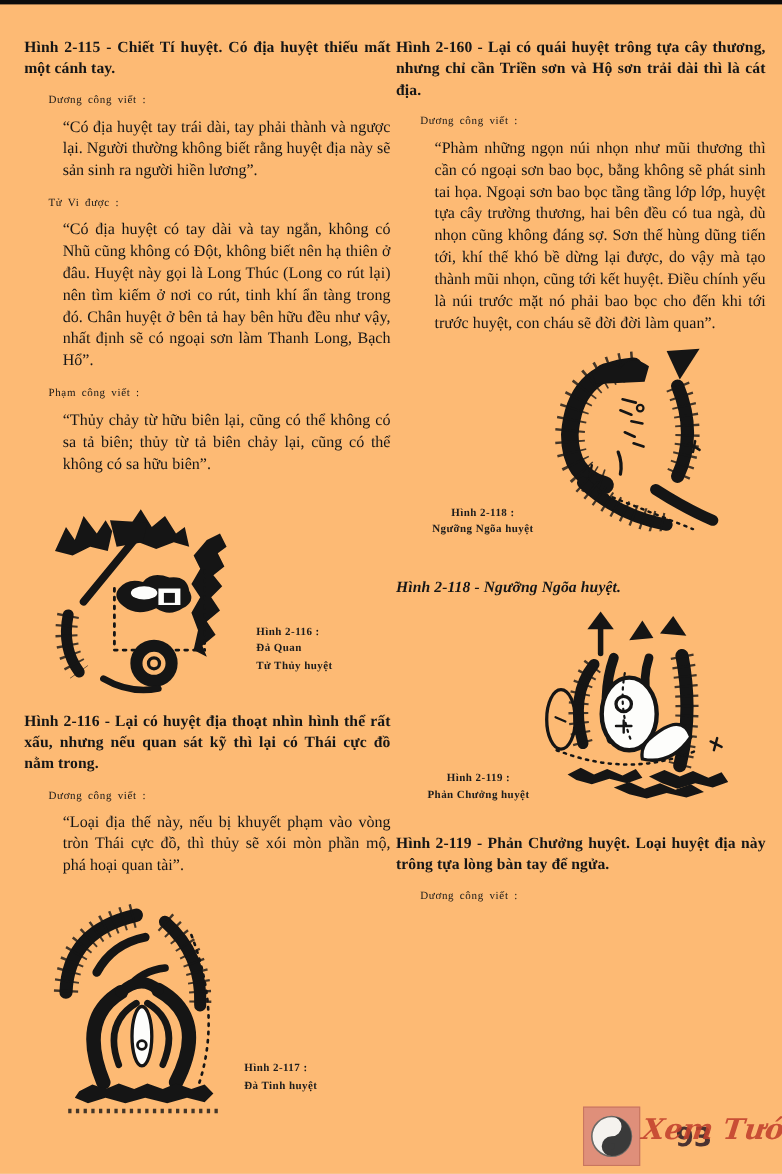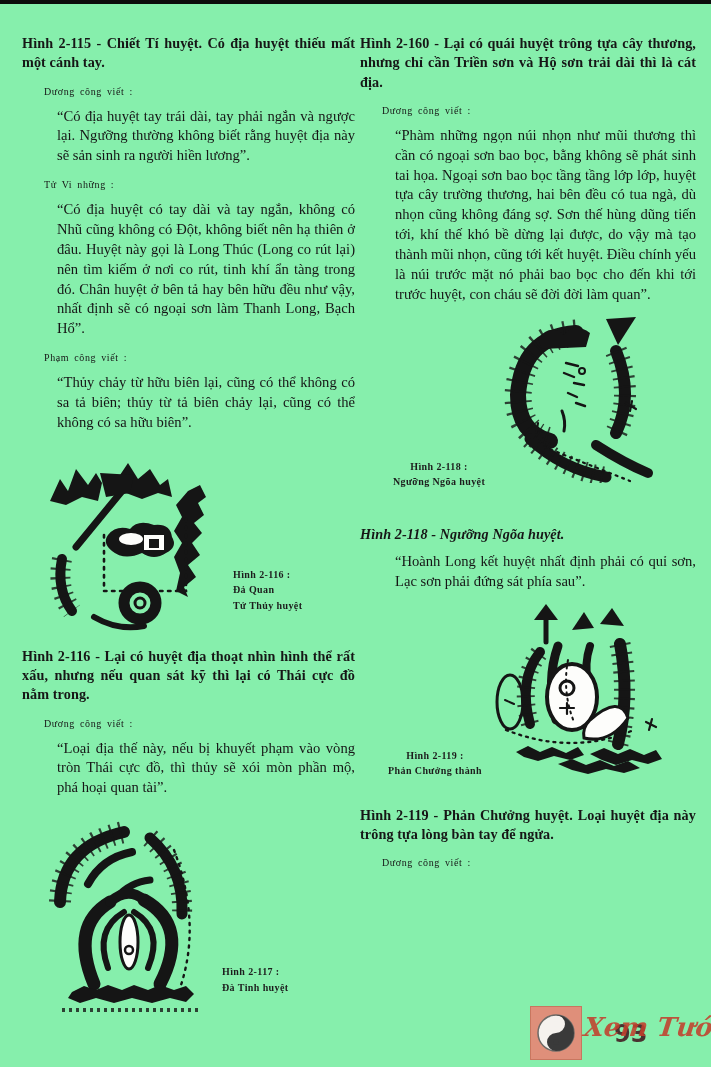--- a/index.html
+++ b/index.html
@@ -1,20 +1,20 @@
 <!DOCTYPE html>
 <html><head>
 <meta charset="utf-8">
 <style>
   html,body{margin:0;padding:0;}
   body{background:#e8e8e6;}
   .page{
     position:relative;
     width:711px;height:1067px;
-    background:#86efac;
+    background:#fdba74;
     overflow:hidden;
     font-family:"Liberation Serif", serif;
     color:#161616;
   }
   .top-rule{
     position:absolute;left:0;top:0;width:711px;height:4px;
     background:#0c0c0c;
   }
   .col{position:absolute;top:34px;}
   .col-left{left:22px;width:333px;}
@@ -67,22 +67,22 @@
 </style>
 </head>
 <body>
 
 <div class="page">
   <div class="top-rule"></div>
 
   <div class="col col-left">
     <p class="fig-label">Hình 2-115 - Chiết Tí huyệt. Có địa huyệt thiếu mất một cánh tay.</p>
     <p class="speaker">Dương công viết :</p>
-    <p class="quote">“Có địa huyệt tay trái dài, tay phải ngắn và ngược lại. Ngưỡng thường không biết rằng huyệt địa này sẽ sản sinh ra người hiền lương”.</p>
-    <p class="speaker">Tử Vi những :</p>
+    <p class="quote">“Có địa huyệt tay trái dài, tay phải thành và ngược lại. Người thường không biết rằng huyệt địa này sẽ sản sinh ra người hiền lương”.</p>
+    <p class="speaker">Tử Vi được :</p>
     <p class="quote">“Có địa huyệt có tay dài và tay ngắn, không có Nhũ cũng không có Đột, không biết nên hạ thiên ở đâu. Huyệt này gọi là Long Thúc (Long co rút lại) nên tìm kiếm ở nơi co rút, tinh khí ẩn tàng trong đó. Chân huyệt ở bên tả hay bên hữu đều như vậy, nhất định sẽ có ngoại sơn làm Thanh Long, Bạch Hổ”.</p>
     <p class="speaker">Phạm công viết :</p>
     <p class="quote">“Thủy chảy từ hữu biên lại, cũng có thể không có sa tả biên; thủy từ tả biên chảy lại, cũng có thể không có sa hữu biên”.</p>
 
     <div class="figure" style="height:198px;margin-top:6px;">
       <svg style="left:16px;top:0;" width="185" height="192" viewBox="0 0 185 192">
         <path class="blob" d="M12,62 L22,40 L30,52 L38,30 L50,46 L58,34 L64,44 L60,62 L44,58 L28,66 Z"></path>
         <path class="blob" d="M78,42 L90,24 L100,40 L112,30 L122,46 L130,40 L134,58 L120,54 L104,60 L88,54 Z"></path>
         <path class="blob" d="M150,52 L162,46 L168,58 L160,64 L166,76 L156,84 L164,94 L154,104 L162,116 L150,126 L158,138 L146,148 L150,158 L138,152 L142,134 L136,118 L144,104 L136,92 L144,78 L138,66 Z"></path>
         <path class="ink" d="M38,108 L84,52" stroke-width="7"></path>
@@ -157,21 +157,20 @@
         <path class="dots" d="M66,136 L152,170" stroke-width="2.2" stroke-dasharray="2 5"></path>
         <path class="ink" d="M54,114 l10,6 M60,112 l-2,10 M148,92 l10,6 M154,90 l-2,10" stroke-width="2.2"></path>
       </svg>
       <div class="fig-caption centered" style="left:4px;top:148px;width:150px;">
         <div>Hình 2-118 :</div>
         <div>Ngưỡng Ngõa huyệt</div>
       </div>
     </div>
 
     <p class="fig-label" style="margin-top:12px;font-style:italic;">Hình 2-118 - Ngưỡng Ngõa huyệt.</p>
-    <p class="quote">“Hoành Long kết huyệt nhất định phải có quỉ sơn, Lạc sơn phải đứng sát phía sau”.</p>
 
     <div class="figure" style="height:192px;margin-top:10px;">
       <svg style="left:112px;top:0;" width="204" height="178" viewBox="0 0 204 178">
         <path class="ink" d="M74,40 L74,14" stroke-width="5"></path>
         <path class="blob" d="M62,18 L74,2 L86,18 Z"></path>
         <path class="blob" d="M100,28 L112,10 L122,26 Z"></path>
         <path class="blob" d="M128,22 L140,6 L152,24 Z"></path>
         <ellipse cx="38" cy="100" rx="13" ry="27" fill="none" stroke="#151515" stroke-width="3"></ellipse>
         <path class="ink" d="M33,98 l9,4" stroke-width="2"></path>
         <path class="ink" d="M58,122 Q46,78 68,50" stroke-width="10"></path>
@@ -186,21 +185,21 @@
         <path d="M118,118 Q148,92 156,116 Q138,142 112,136 Q110,126 118,118 Z" fill="#fdfdfb" stroke="#151515" stroke-width="3"></path>
         <path class="dots" d="M34,128 Q100,154 162,128" stroke-width="2.3" stroke-dasharray="2 5"></path>
         <path class="dots" d="M96,58 Q90,90 102,120" stroke-width="2" stroke-dasharray="2 4.5"></path>
         <path class="blob" d="M44,150 L56,144 L68,150 L80,145 L94,151 L106,145 L112,153 L98,158 L82,154 L66,159 L52,155 Z"></path>
         <path class="blob" d="M118,152 L132,146 L146,152 L158,147 L172,153 L184,148 L190,157 L176,162 L160,158 L144,163 L130,158 Z"></path>
         <path class="blob" d="M86,162 L100,157 L114,163 L128,158 L142,164 L156,159 L168,166 L152,171 L134,167 L116,172 L100,168 Z"></path>
         <path class="ink" d="M174,120 l10,5 M180,117 l-3,11" stroke-width="2.2"></path>
       </svg>
       <div class="fig-caption centered" style="left:0px;top:146px;width:150px;">
         <div>Hình 2-119 :</div>
-        <div>Phản Chưởng thành</div>
+        <div>Phản Chưởng huyệt</div>
       </div>
     </div>
 
     <p class="fig-label" style="margin-top:12px;">Hình 2-119 - Phản Chưởng huyệt. Loại huyệt địa này trông tựa lòng bàn tay để ngửa.</p>
     <p class="speaker">Dương công viết :</p>
   </div>
 
   <div class="watermark">
     <span class="page-num">93</span>
     <div class="wm-square">

